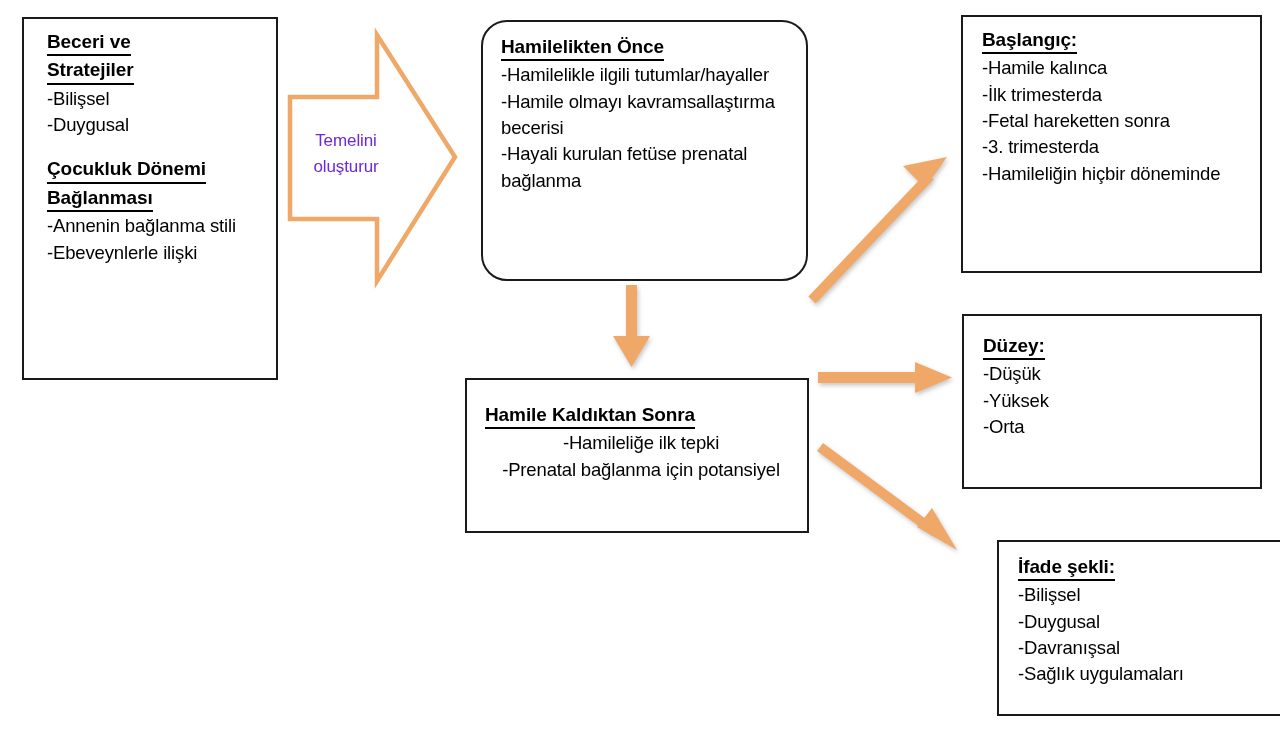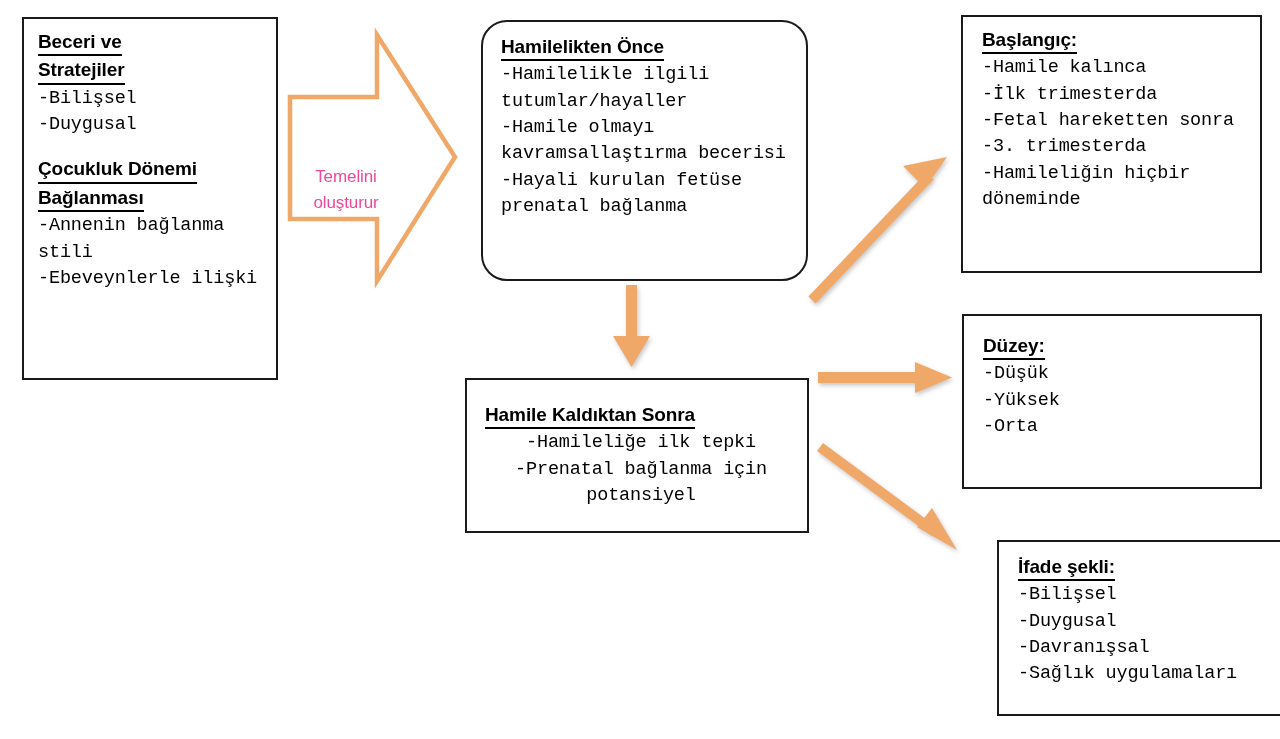--- a/index.html
+++ b/index.html
@@ -21,59 +21,57 @@
   }
   
   .node {
     position: absolute;
     box-sizing: border-box;
     border: 2.5px solid #1a1a1a;
     background: #ffffff;
     padding: 0;
   }
   .node .inner {
-    padding: 10px 12px 8px 14px;
+    padding: 10px 12px 8px 23px;
   }
   .title-line {
     display: table;
     border-bottom: 2.5px solid #000;
     margin-bottom: 1px;
     font-weight: bold;
     font-size: 19px;
     line-height: 1.34;
     letter-spacing: -0.1px;
   }
   .node-item {
     font-size: 18.5px;
     line-height: 1.42;
     letter-spacing: -0.15px;
     margin: 0;
-    font-family: Liberation Mono, monospace;
   }
   .spacer {
     height: 18px;
   }
 
   
   #arrows {
     position: absolute;
     left: 0;
     top: 0;
     width: 1280px;
     height: 739px;
     pointer-events: none;
   }
   .arrow-label {
     position: absolute;
     font-size: 17px;
     line-height: 1.5;
-    color: #ec4899;
+    color: #6d28d9;
     text-align: center;
     letter-spacing: -0.1px;
-    margin-top: 36px;
   }
 </style>
 </head>
 <body>
 
 <div id="canvas">
 
   <svg id="arrows" viewBox="0 0 1280 739" width="1280" height="739" xmlns="http://www.w3.org/2000/svg">
     <defs>
       <filter id="softshadow" x="-30%" y="-30%" width="170%" height="170%">

